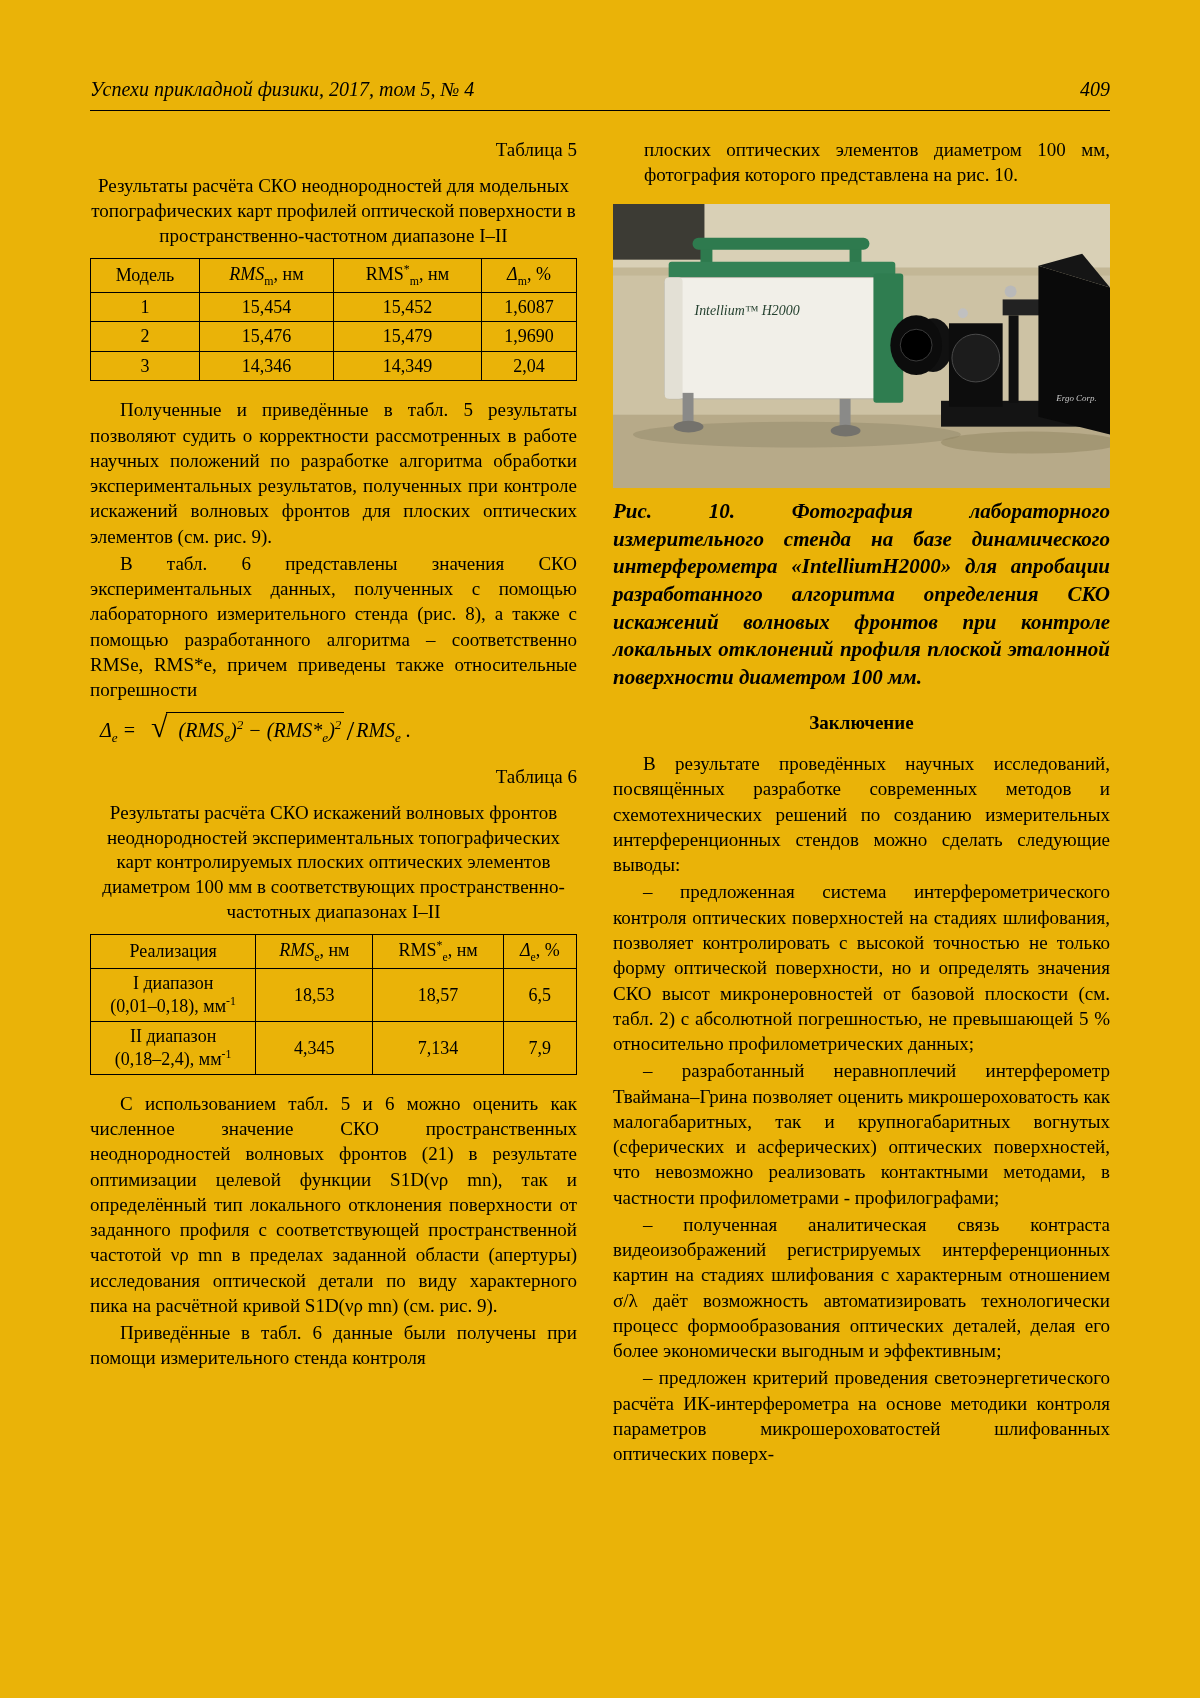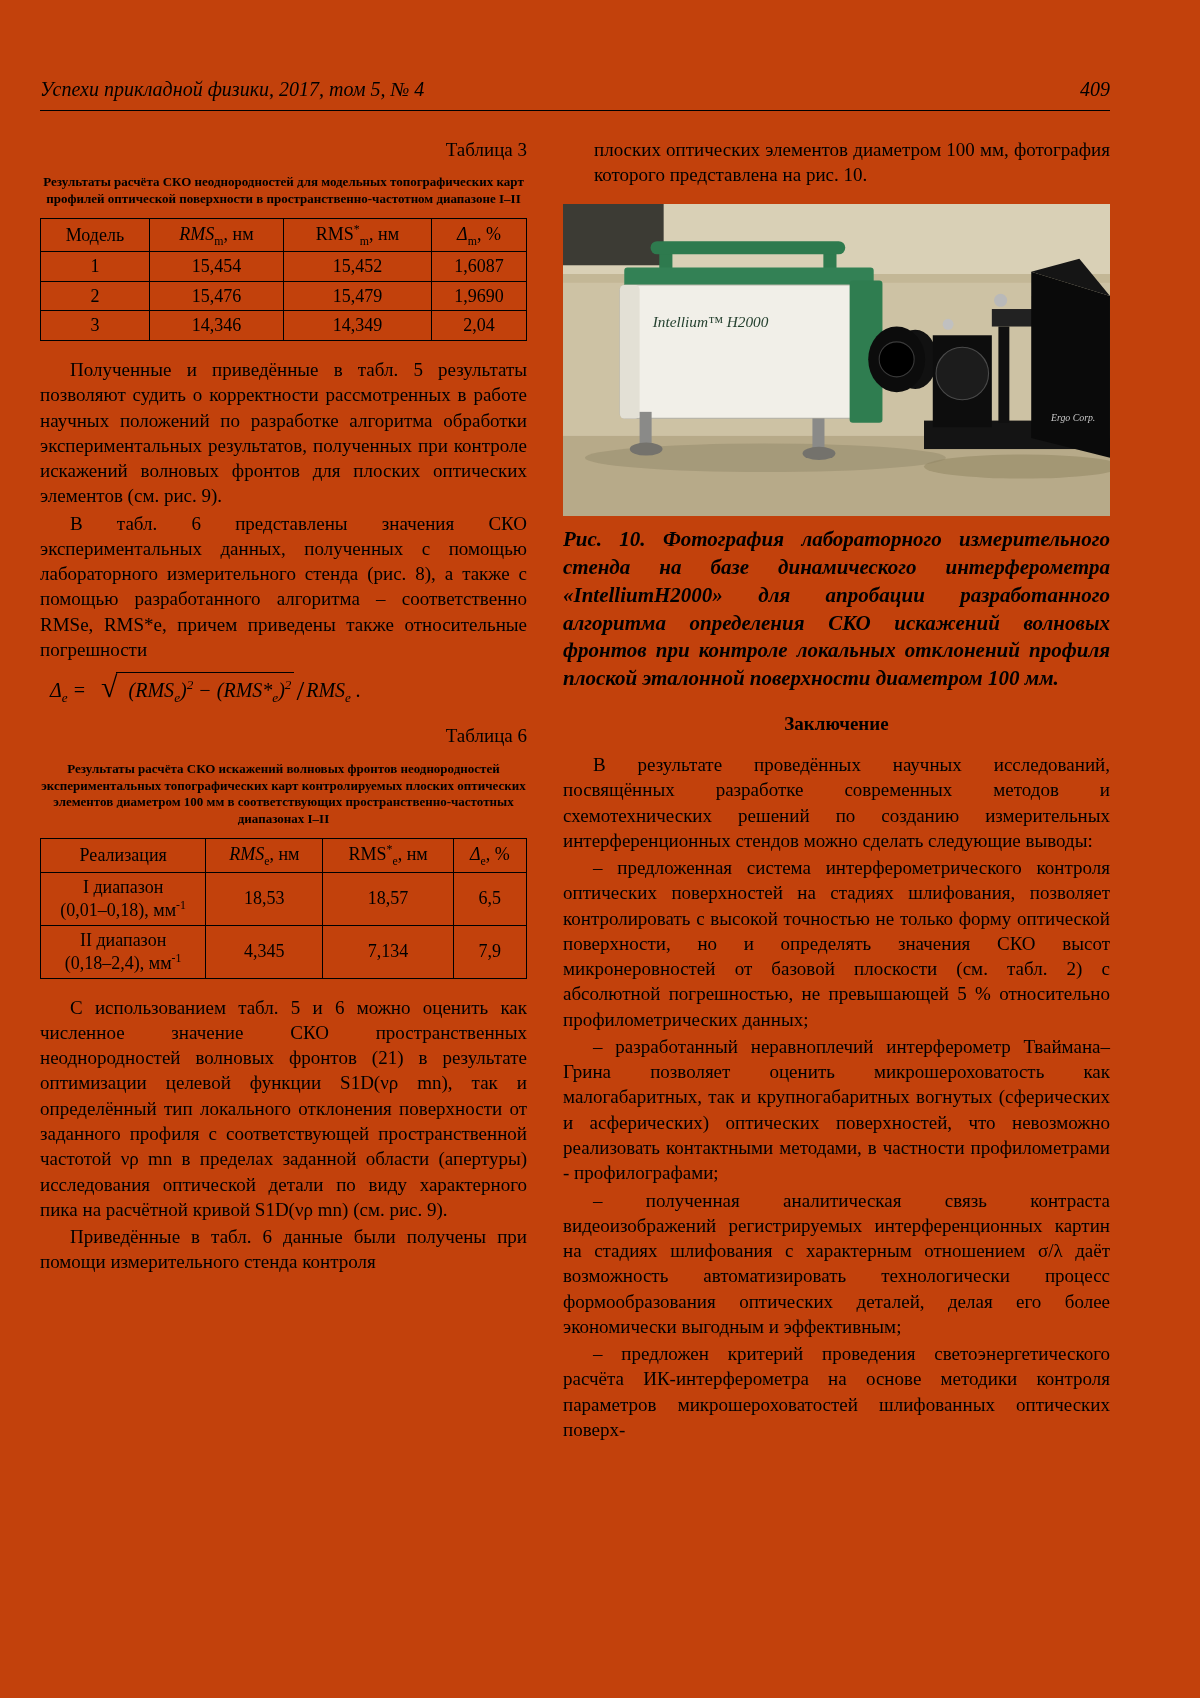--- a/index.html
+++ b/index.html
@@ -1,30 +1,30 @@
 <!DOCTYPE html>
 <html><head>
 <meta charset="utf-8">
 <style>
   html,body{margin:0;padding:0;background:#e8e8e8;}
   .page{
-    width:1200px;height:1698px;background:#c2410c;box-sizing:border-box;
-    padding:78px 90px 40px 40px;overflow:hidden;position:relative;
+    width:1200px;height:1698px;background:#eab308;box-sizing:border-box;
+    padding:78px 90px 40px 90px;overflow:hidden;position:relative;
     font-family:"Liberation Serif","DejaVu Serif",serif;color:#000;
   }
   .pg-header{display:flex;justify-content:space-between;align-items:flex-end;
     font-style:italic;font-size:20px;padding-bottom:9px;border-bottom:1.5px solid #000;}
   .columns{display:flex;gap:36px;margin-top:26px;}
   .col{font-size:19px;line-height:1.33;text-align:justify;}
   .col-left{width:487px;flex:none;}
   .col-right{flex:1;min-width:0;}
   p{margin:0 0 2px 0;text-indent:30px;}
   p.noindent{text-indent:0;margin-left:31px;}
   .table-label{text-align:right;font-size:19px;margin:0 0 12px 0;text-indent:0;}
-  .table-caption{font-weight:bold;text-align:center;font-size:13px;line-height:1.3;margin:0 0 10px 0;text-indent:0;}
+  .table-caption{font-weight:normal;text-align:center;font-size:19px;line-height:1.3;margin:0 0 10px 0;text-indent:0;}
   table{width:100%;border-collapse:collapse;margin:4px 12px 16px 0;}
   th,td{border:1px solid #000;padding:3px 5px;text-align:center;font-size:18px;font-weight:normal;line-height:1.25;vertical-align:middle;}
   sub,sup{font-size:0.66em;}
   .formula{font-style:italic;font-size:20px;margin:10px 0 14px 0;text-indent:10px;text-align:left;white-space:nowrap;}
   .sqrt{display:inline-flex;align-items:flex-start;}
   .sqrt::before{content:"\221A";font-style:normal;font-size:30px;line-height:1;margin-right:-2px;}
   .rad{border-top:1.5px solid #000;padding:3px 3px 0 3px;}
   .slash{font-style:normal;font-size:28px;vertical-align:-3px;padding:0 2px;}
   .fig-photo{display:block;width:100%;height:auto;margin:16px 0 10px 0;}
   .fig-caption{font-weight:bold;font-style:italic;font-size:21px;line-height:1.32;text-align:justify;text-indent:0;margin:0 0 18px 0;}
@@ -37,21 +37,21 @@
 
   <div class="pg-header">
     <span>Успехи прикладной физики, 2017, том 5, № 4</span>
     <span>409</span>
   </div>
 
   <div class="columns">
 
     <div class="col col-left">
 
-      <div class="table-label">Таблица 3</div>
+      <div class="table-label">Таблица 5</div>
       <div class="table-caption">Результаты расчёта СКО неоднородностей для модельных топографических карт профилей оптической поверхности в пространственно-частотном диапазоне I–II</div>
 
       <table>
         <thead>
           <tr>
             <th><span>Модель</span></th>
             <th><i>RMS</i><sub>m</sub><span>, нм</span></th>
             <th><span>RMS</span><sup>*</sup><sub>m</sub><span>, нм</span></th>
             <th><i>Δ</i><sub>m</sub><span>, %</span></th>
           </tr>

